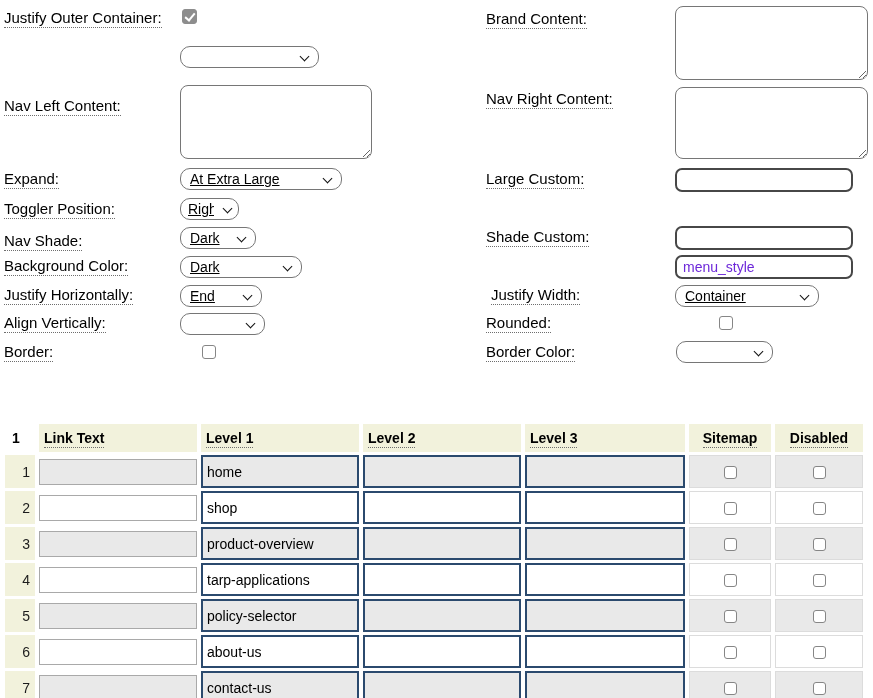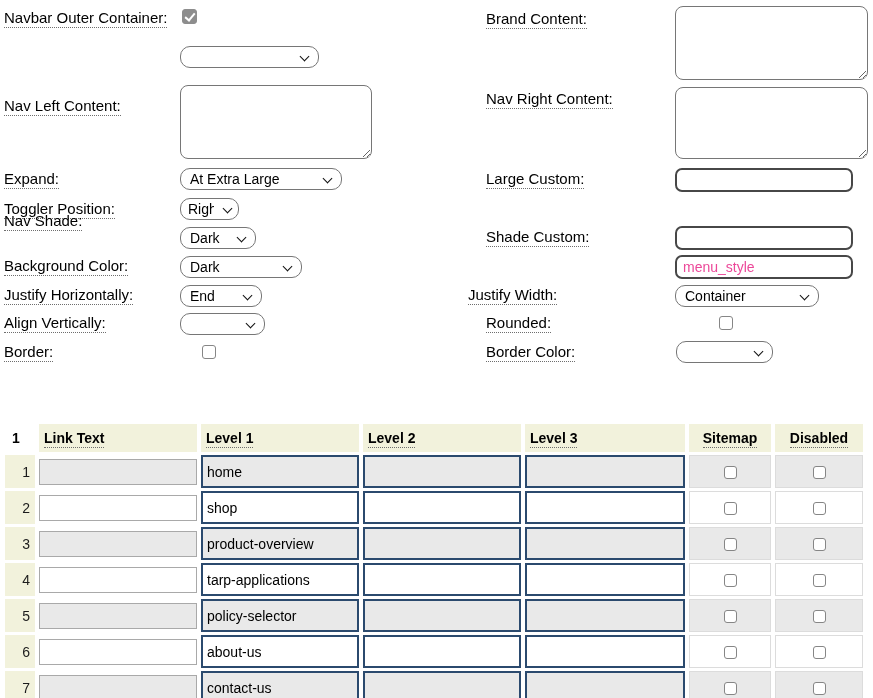--- a/index.html
+++ b/index.html
@@ -9,24 +9,24 @@
   
   .lbl{position:absolute;font-size:15px;line-height:17px;color:#000;
     border-bottom:1px dotted #6e6e6e;padding-bottom:1px;white-space:nowrap;}
 
   
   .sel{position:absolute;height:22px;box-sizing:border-box;background:#fff;
     border:1px solid #767676;border-radius:10px;display:flex;align-items:center;
     padding:0 24px 0 9px;font-size:14px;cursor:default;}
   .sel .chev{position:absolute;right:10px;top:6px;width:6px;height:6px;
     border-right:1.8px solid #111;border-bottom:1.8px solid #111;transform:rotate(45deg);}
-  .sel .sel-value{white-space:nowrap;overflow:hidden;}
-
-  
-  .txt{position:absolute;height:24px;box-sizing:border-box;background:#fff;color:#ec4899;
+  .sel .sel-value{white-space:nowrap;overflow:hidden;text-decoration:underline;}
+
+  
+  .txt{position:absolute;height:24px;box-sizing:border-box;background:#fff;color:#6d28d9;
     border:2px solid #474747;border-radius:7px;font-size:14px;padding:0 6px;
     font-family:inherit;outline:none;}
 
   
   .ta{position:absolute;box-sizing:border-box;background:#fff;border:1px solid #767676;
     border-radius:8px;resize:both;font-family:inherit;font-size:14px;padding:4px 6px;outline:none;}
 
   
   input[type=checkbox]{appearance:none;-webkit-appearance:none;width:14px;height:14px;
     border:1px solid #868686;border-radius:3px;background:#fff;margin:0;position:relative;cursor:default;}
@@ -58,25 +58,25 @@
   tr.odd td.chk{background:#e9e9e9;}
   tr.even td.chk{background:#fff;}
   td.chk input{vertical-align:middle;width:13px;height:13px;}
 </style>
 </head>
 <body>
 
 <div class="page">
 
   
-  <span class="lbl" style="left:4px;top:9px">Navbar Outer Container:</span>
+  <span class="lbl" style="left:4px;top:9px">Justify Outer Container:</span>
   <span class="lbl" style="left:4px;top:97px">Nav Left Content:</span>
   <span class="lbl" style="left:4px;top:170px">Expand:</span>
   <span class="lbl" style="left:4px;top:200px">Toggler Position:</span>
-  <span class="lbl" style="left:4px;top:212px">Nav Shade:</span>
+  <span class="lbl" style="left:4px;top:232px">Nav Shade:</span>
   <span class="lbl" style="left:4px;top:257px">Background Color:</span>
   <span class="lbl" style="left:4px;top:286px">Justify Horizontally:</span>
   <span class="lbl" style="left:4px;top:314px">Align Vertically:</span>
   <span class="lbl" style="left:4px;top:343px">Border:</span>
 
   
   <input class="cb" type="checkbox" style="left: 182px; top: 9px; width: 15px; height: 15px;" checked="">
   <div class="sel" style="left:180px;top:46px;width:139px">
     <span class="sel-value"></span>
     <span class="chev"></span>
@@ -106,21 +106,21 @@
     <span class="sel-value"></span>
     <span class="chev"></span>
   </div>
   <input class="cb" type="checkbox" style="left: 183px; top: 344px;">
 
   
   <span class="lbl" style="left:486px;top:10px">Brand Content:</span>
   <span class="lbl" style="left:486px;top:90px">Nav Right Content:</span>
   <span class="lbl" style="left:486px;top:170px">Large Custom:</span>
   <span class="lbl" style="left:486px;top:228px">Shade Custom:</span>
-  <span class="lbl" style="left:468px;top:286px">Justify Width:</span>
+  <span class="lbl" style="left:491px;top:286px">Justify Width:</span>
   <span class="lbl" style="left:486px;top:314px">Rounded:</span>
   <span class="lbl" style="left:486px;top:343px">Border Color:</span>
 
   
   <textarea class="ta" style="left: 675px; top: 6px; width: 193px; height: 74px;"></textarea>
   <textarea class="ta" style="left: 675px; top: 87px; width: 193px; height: 72px;"></textarea>
   <input class="txt" style="left: 675px; top: 168px; width: 178px;" value="">
   <input class="txt" style="left: 675px; top: 226px; width: 178px;" value="">
   <input class="txt" style="left: 675px; top: 255px; width: 178px;" value="menu_style">
   <div class="sel" style="left:675px;top:285px;width:144px">

